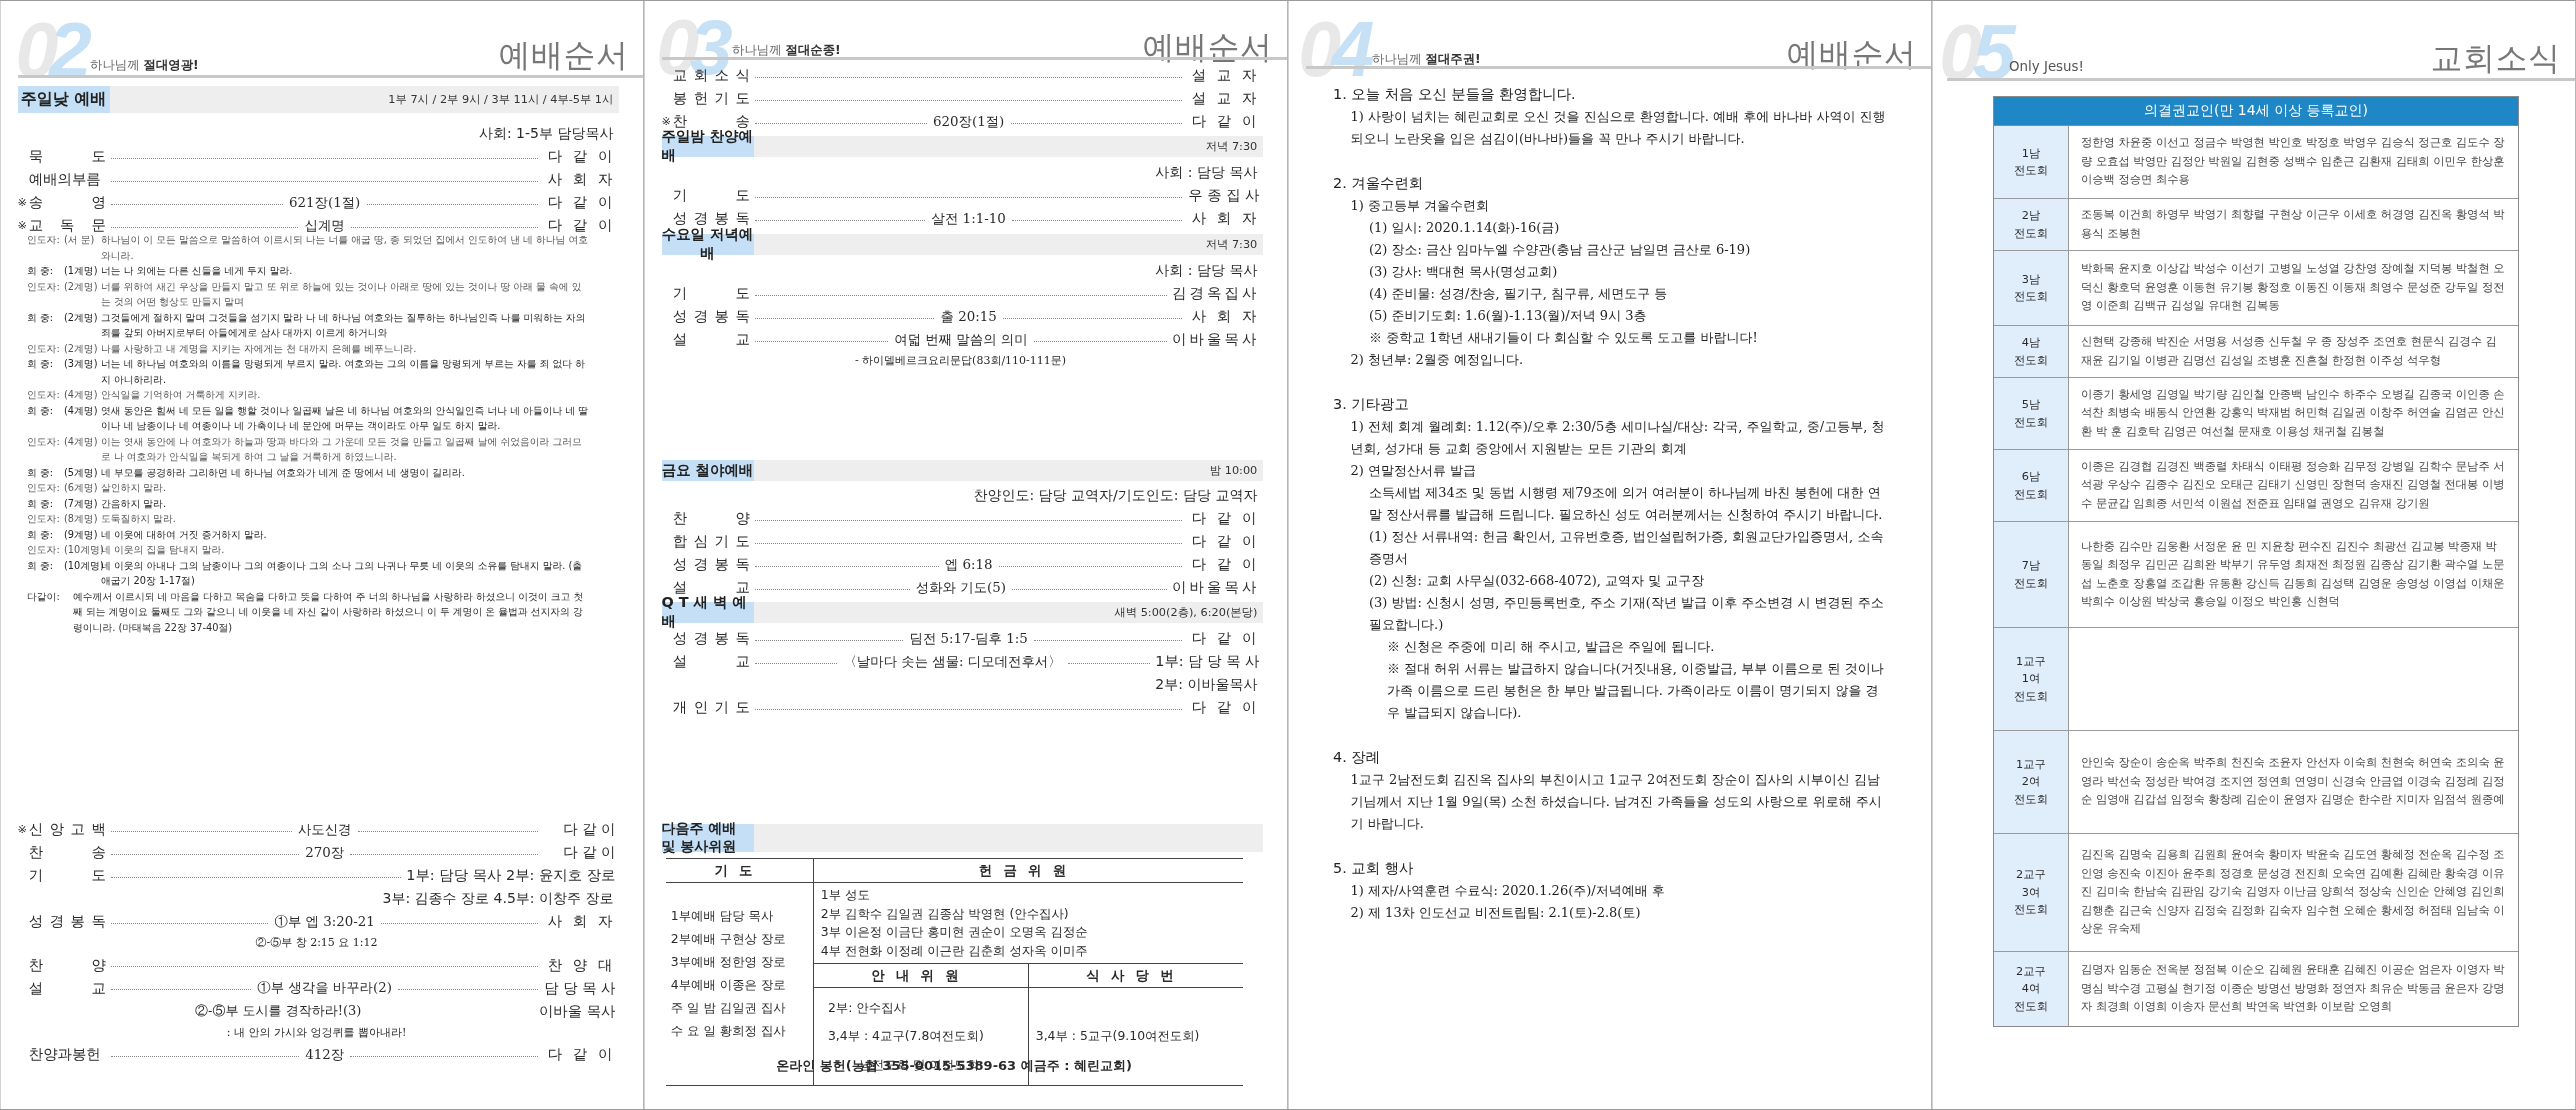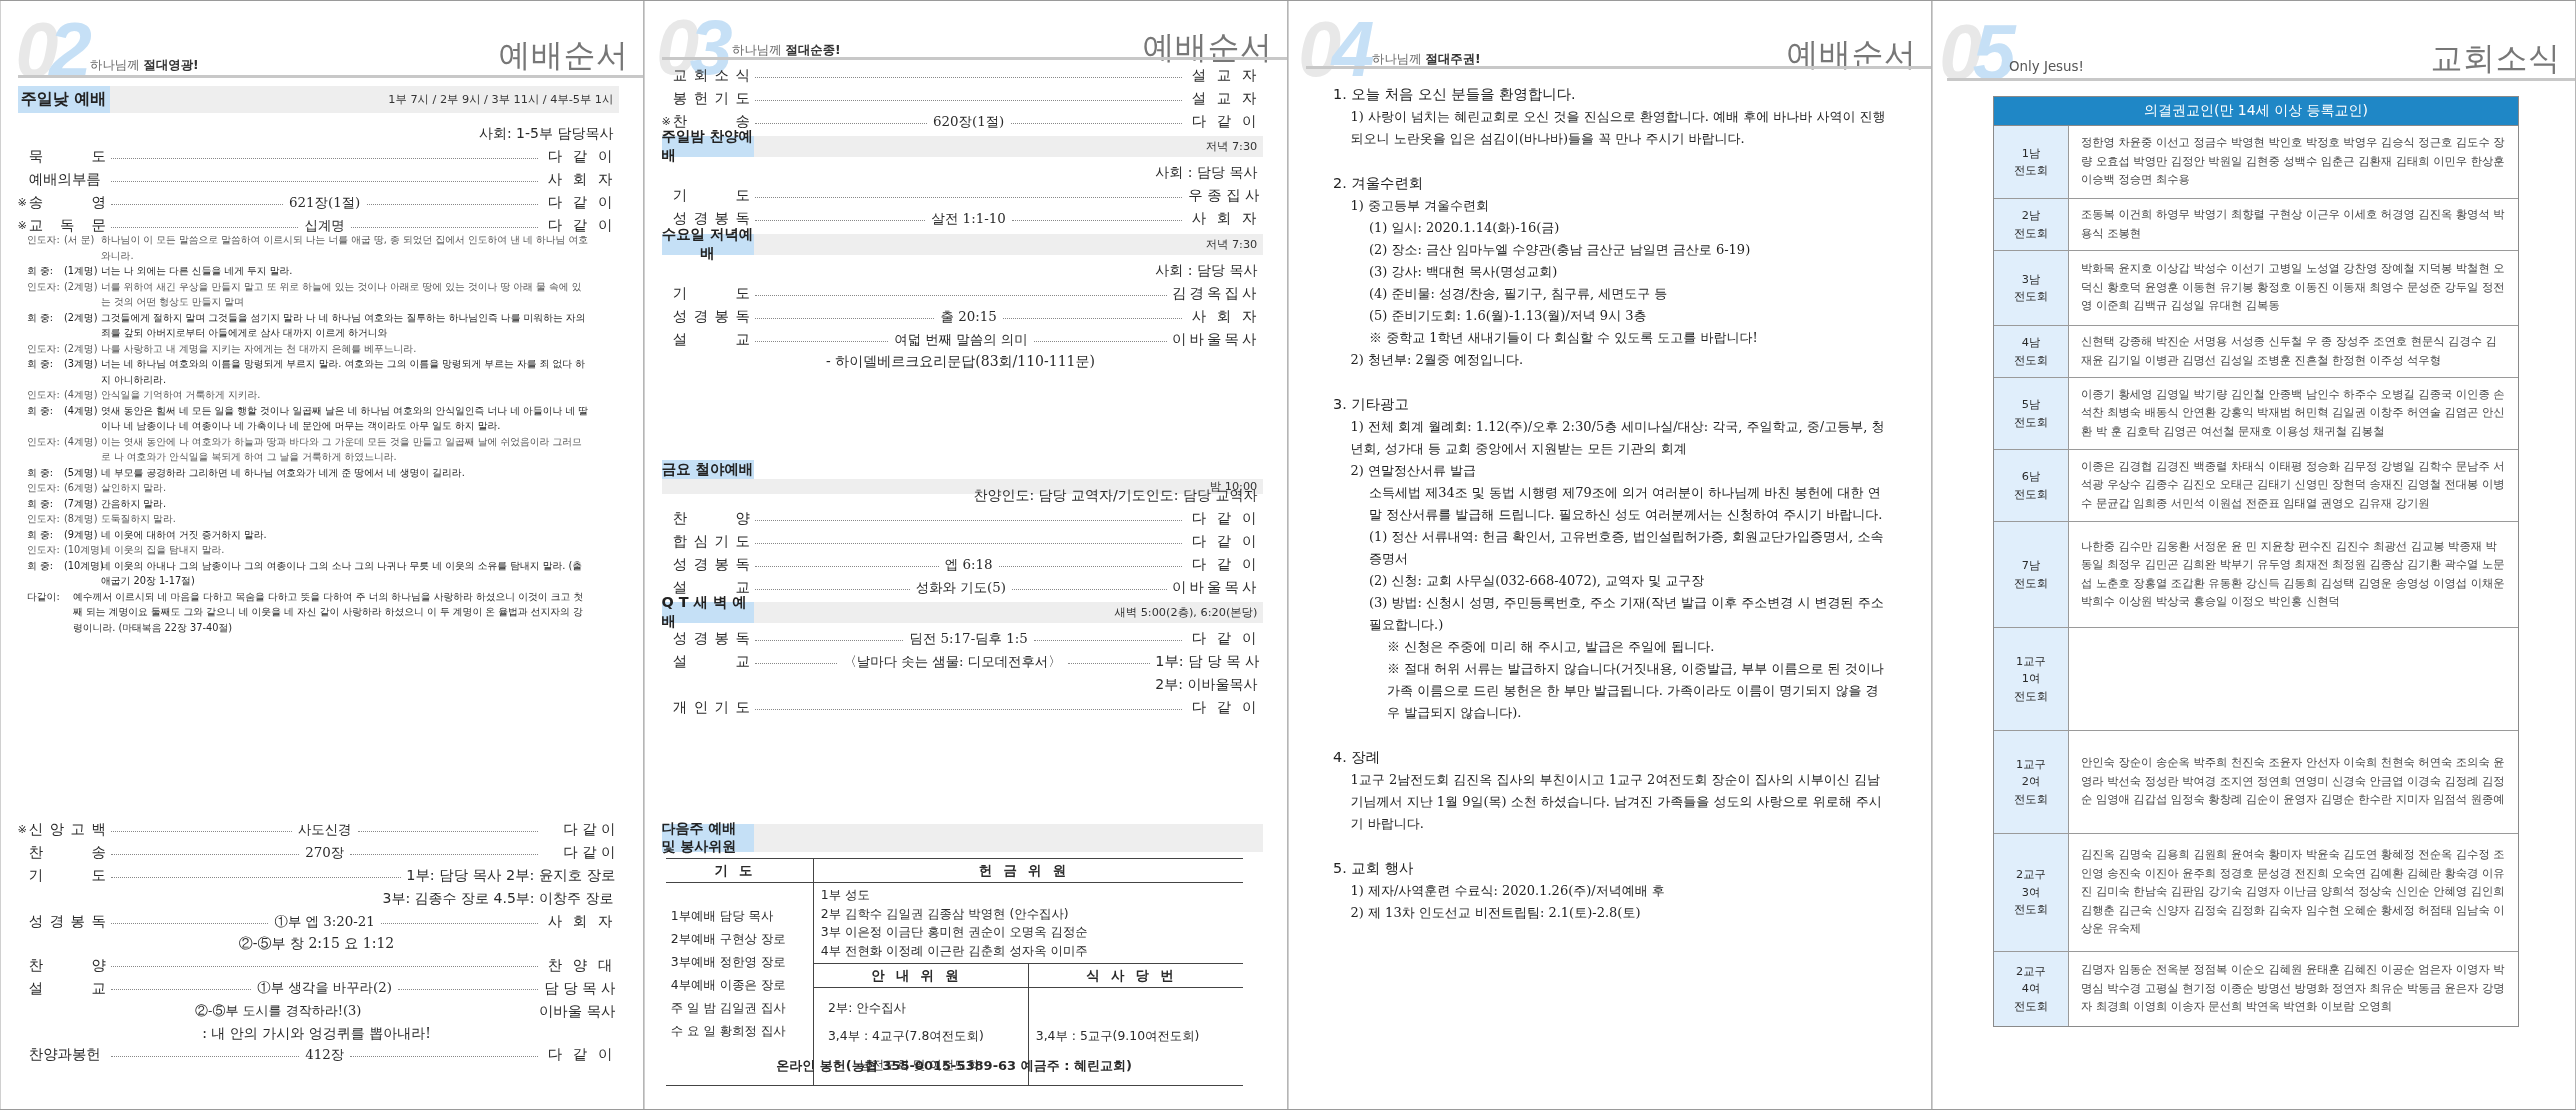--- a/index.html
+++ b/index.html
@@ -28,21 +28,21 @@
   .rows { position: absolute; left: 16.5px; width: 598px; }
   .row { display: flex; align-items: center; height: 23px; font-size: 14.4px; }
   .row .mark { width: 11.3px; font-size: 11.3px; }
   .row .name { width: 77px; display: flex; justify-content: space-between; }
   .row .lead { flex: 1; display: flex; align-items: center; margin: 0 5.2px; min-width: 0; }
   .row .lead .dots { flex: 1; border-bottom: 1.5px dotted #888; height: 0; margin-top: 3.1px; }
   .row .lead .mid { padding: 0 6.2px; white-space: nowrap; font-family: "DejaVu Serif", serif; font-size: 13.4px; }
   .row .who { min-width: 72px; text-align: right; white-space: nowrap; letter-spacing: 3.1px; }
   .row .who.tight { letter-spacing: 0; }
   .sub-right { text-align: right; font-size: 14px; height: 23px; line-height: 23px; padding-right: 2.1px; }
-  .sub-center { text-align: center; font-size: 14px; height: 20.6px; line-height: 20.6px; font-family: "DejaVu Serif", serif; }
+  .sub-center { text-align: center; font-size: 11px; height: 20.6px; line-height: 20.6px; font-family: "DejaVu Serif", serif; }
 
   
   .litany { position: absolute; left: 26px; width: 562px; font-size: 9.8px; line-height: 15.5px; }
   .lit { display: flex; }
   .lit .spk { width: 37px; white-space: nowrap; }
   .lit .cmd { width: 37px; white-space: nowrap; }
   .lit .txt { flex: 1; }
   .lit.leader { color: #555; }
   .lit.cong { color: #222; }
   .lit.all .spk { width: 46px; }
@@ -496,21 +496,21 @@
             <span class="dots"></span>
             <span class="mid">여덟 번째 말씀의 의미</span>
             <span class="dots"></span>
           </span>
           <span class="who">이바울목사</span>
         </div>
         <div class="sub-center">- 하이델베르크요리문답(83회/110-111문)</div>
       </div>
 
     <div class="bar-wrap" style="top:459px;">
-      <div class="sec-bar" style="height:20.6px;flex-direction:column;">
+      <div class="sec-bar" style="height:20.6px;">
           <div class="lbl" style="font-size:14.4px;">금요 철야예배</div>
           <div class="time">밤 10:00</div>
         </div>
     </div>
     <div class="rows" style="top:483px;" id="p03-fri">
         <div class="sub-right">찬양인도: 담당 교역자/기도인도: 담당 교역자</div>
         <div class="row">
           <span class="mark"></span>
           <span class="name">
             <span>찬</span>

